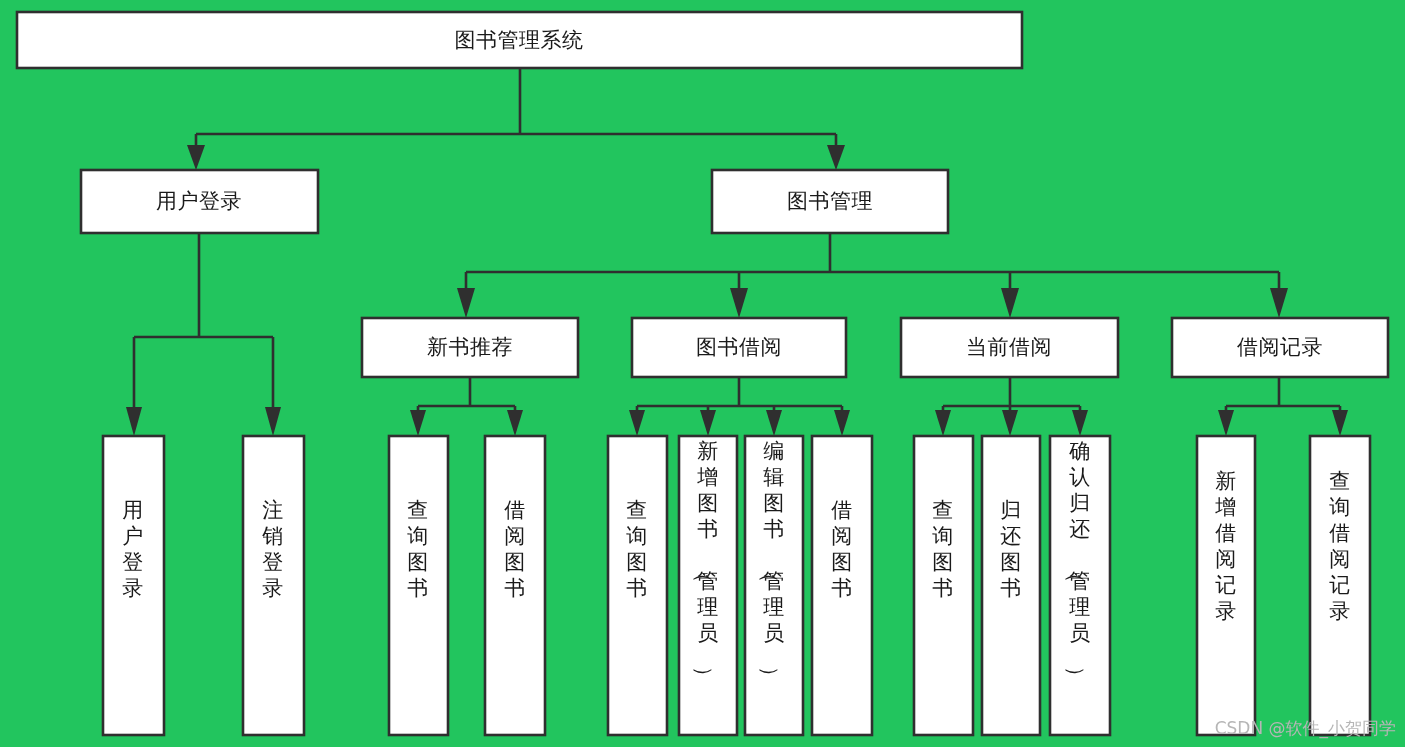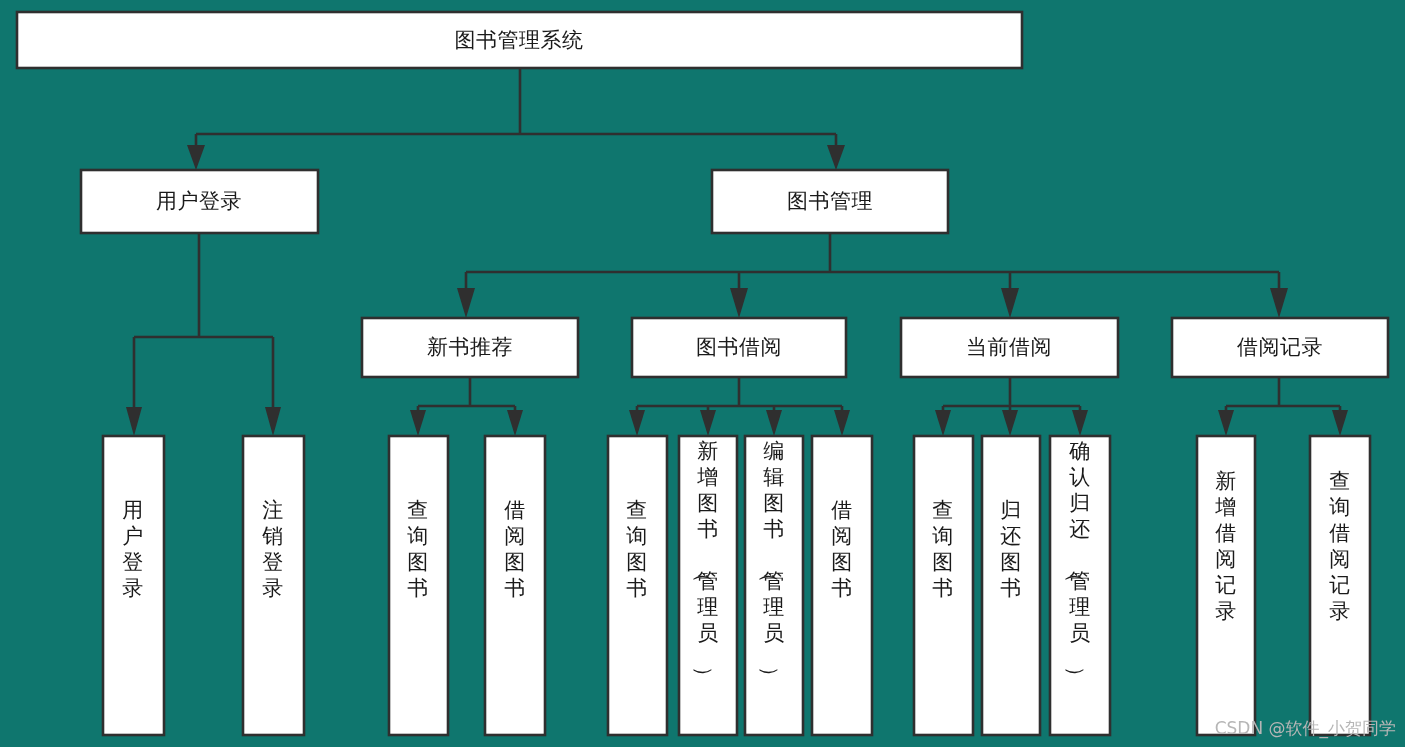--- a/index.html
+++ b/index.html
@@ -11,21 +11,21 @@
   body {
     width: 1405px;
     height: 747px;
     font-family: "DejaVu Sans", "Liberation Sans", sans-serif;
     overflow: hidden;
   }
   #diagram-root {
     position: relative;
     width: 1405px;
     height: 747px;
-    background: #0f766e;
+    background: #22c55e;
   }
   svg.diagram-canvas {
     position: absolute;
     top: 0;
     left: 0;
     width: 1405px;
     height: 747px;
   }
   .node-box {
     fill: #ffffff;

